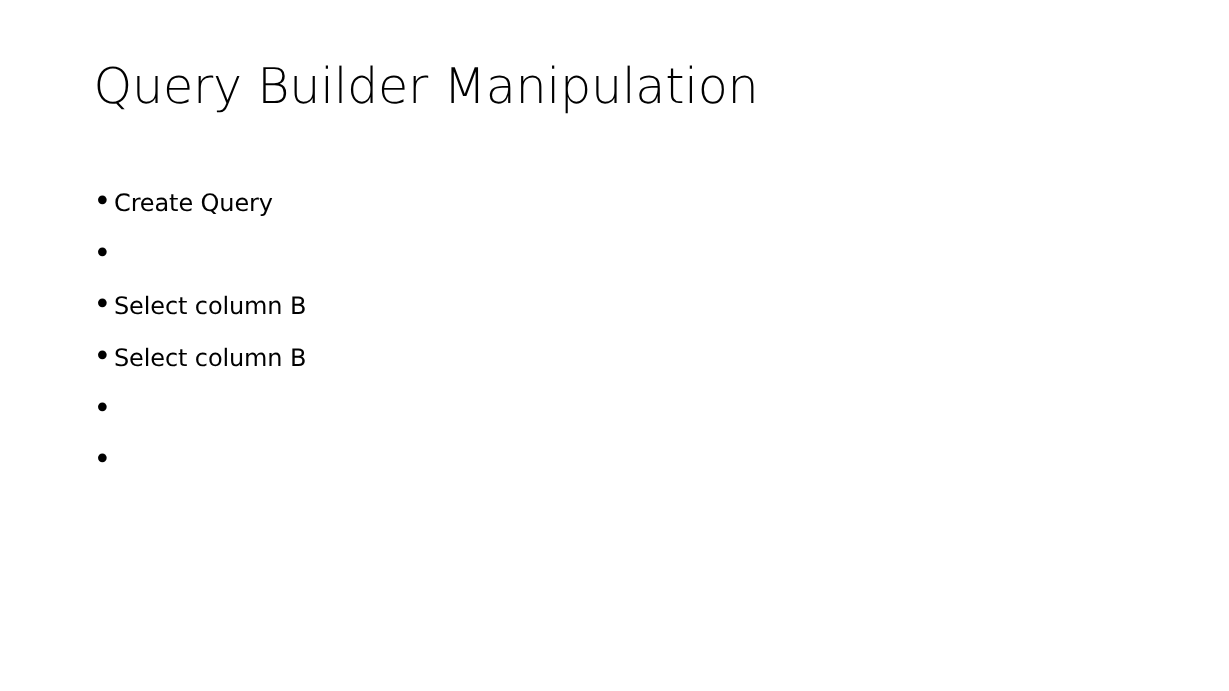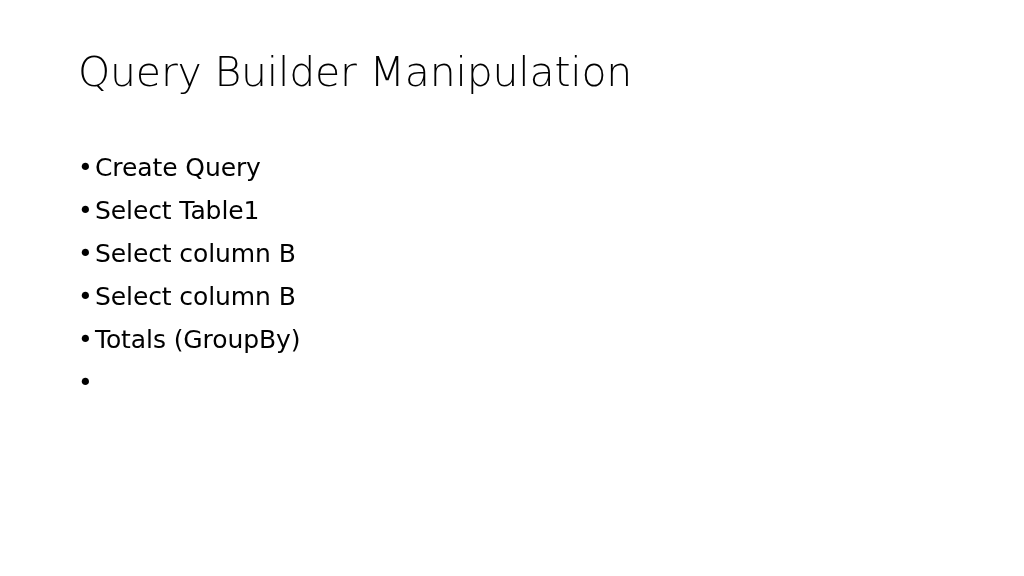--- a/index.html
+++ b/index.html
@@ -63,21 +63,21 @@
     font-family: "DejaVu Sans", sans-serif;
     font-size: 25px;
     line-height: 31px;
     color: #000000;
     text-align: left;
   }
 
   .bullet-text {
     flex: 0 1 auto;
     font-family: "DejaVu Sans", sans-serif;
-    font-size: 25px;
+    font-size: 20px;
     font-weight: 400;
     line-height: 31px;
     letter-spacing: -0.1px;
     color: #000000;
     white-space: nowrap;
   }
 </style>
 </head>
 <body>
 
@@ -87,36 +87,34 @@
 
   <ul class="bullet-list">
 
     <li class="bullet-item">
       <span class="bullet-marker">•</span>
       <span class="bullet-text">Create Query</span>
     </li>
 
     <li class="bullet-item">
       <span class="bullet-marker">•</span>
-      <span class="bullet-text">Select Table1</span>
     </li>
 
     <li class="bullet-item">
       <span class="bullet-marker">•</span>
       <span class="bullet-text">Select column B</span>
     </li>
 
     <li class="bullet-item">
       <span class="bullet-marker">•</span>
       <span class="bullet-text">Select column B</span>
     </li>
 
     <li class="bullet-item">
       <span class="bullet-marker">•</span>
-      <span class="bullet-text">Totals (GroupBy)</span>
     </li>
 
     <li class="bullet-item">
       <span class="bullet-marker">•</span>
     </li>
 
   </ul>
 
 </div>
 

